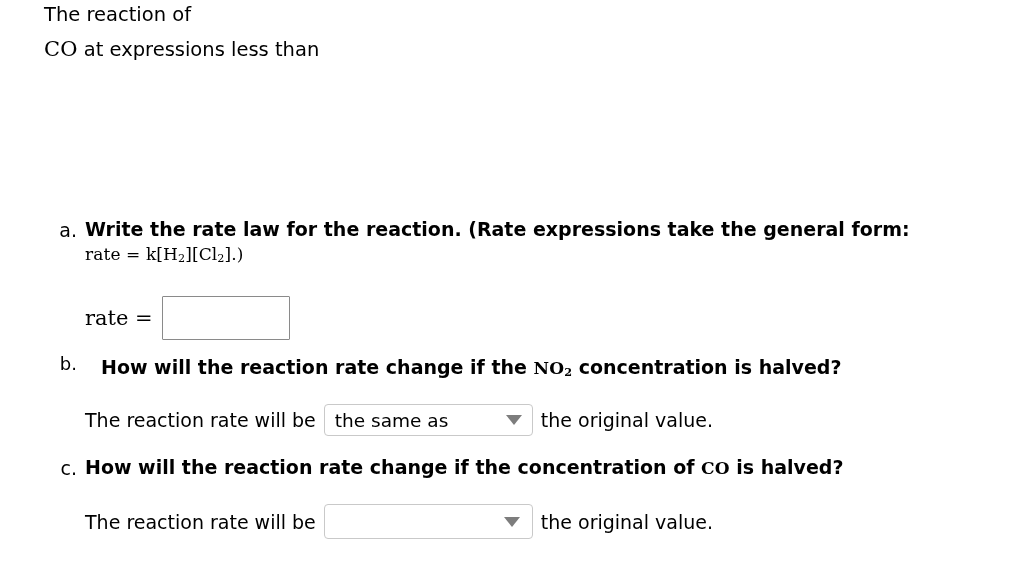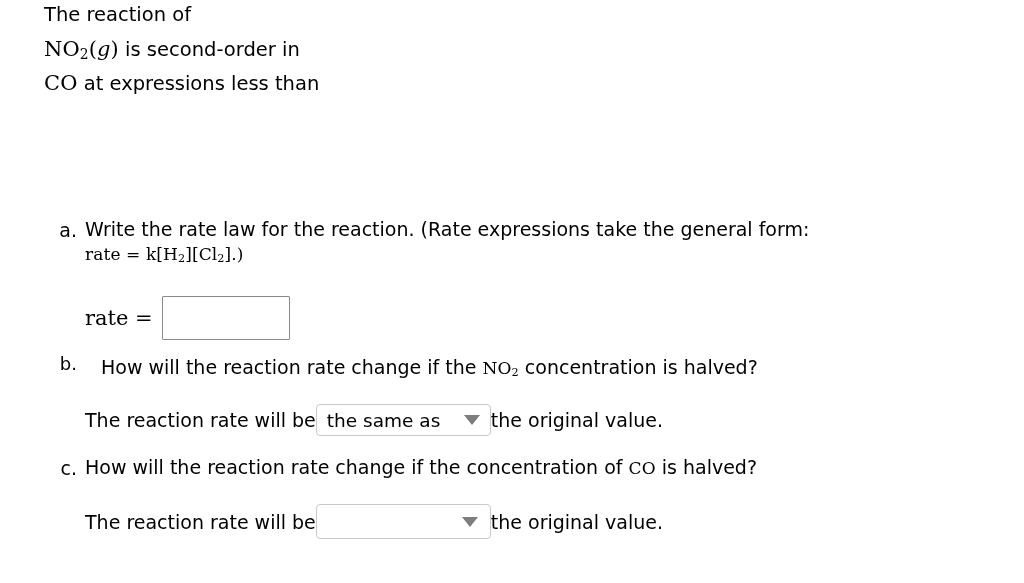--- a/index.html
+++ b/index.html
@@ -57,20 +57,21 @@
     width: 22px;
     text-align: right;
     font-size: 19px;
     font-family: "DejaVu Sans", sans-serif;
   }
   .qbody {
     position: absolute;
     left: 85px;
     font-size: 19px;
     white-space: nowrap;
+    font-weight: bold;
   }
 
   
   #qa { top: 218px; }
   #qa .marker { top: 1px; }
   #qa .qbody { top: 0px; }
   #qa .formula-line {
     position: absolute;
     left: 85px;
     top: 26px;
@@ -119,27 +120,27 @@
     position: absolute;
     left: 85px;
     display: flex;
     align-items: center;
     font-size: 19px;
     white-space: nowrap;
   }
   #answer-b { top: 404px; }
   #answer-c { top: 504px; }
 
-  .answer-row .pre { }
-  .answer-row .post { }
+  .answer-row .pre { margin-right: 8px; }
+  .answer-row .post { margin-left: 8px; }
 
   .dropdown {
     position: relative;
     box-sizing: border-box;
-    width: 175px;
+    width: 209px;
     border: 1px solid #c9c9c9;
     border-radius: 4px;
     background: #ffffff;
     display: flex;
     align-items: center;
     padding: 0 10px;
     font-family: "DejaVu Sans", sans-serif;
     font-size: 18.5px;
     color: #000;
     cursor: default;
@@ -163,23 +164,20 @@
   #dropdown-c .dd-caret { margin-right: 2px; }
 </style>
 </head>
 <body>
 
 <div id="intro">
   <div class="line">
     <span class="sans">The reaction of</span>
   </div>
   <div class="line">
-    <span class="math"><span>NO</span><sub>2</sub><span>(</span><span class="it">g</span><span>)</span></span><span class="sans"> is second-order in</span>
-  </div>
-  <div class="line">
     <span class="math">CO</span><span class="sans"> at expressions less than</span>
   </div>
 </div>
 
 <div class="q" id="qa">
   <div class="marker">a.</div>
   <div class="qbody">Write the rate law for the reaction. (Rate expressions take the general form:</div>
   <div class="formula-line">
     <span class="math">rate&nbsp;=&nbsp;k[H<sub>2</sub>][Cl<sub>2</sub>].)</span>
   </div>

